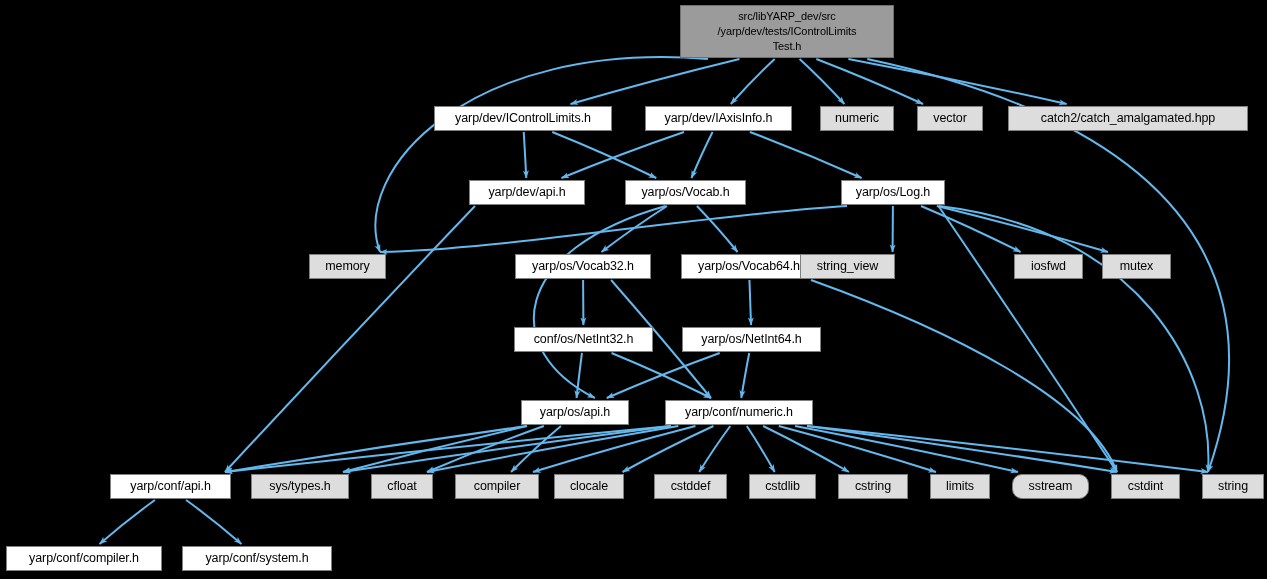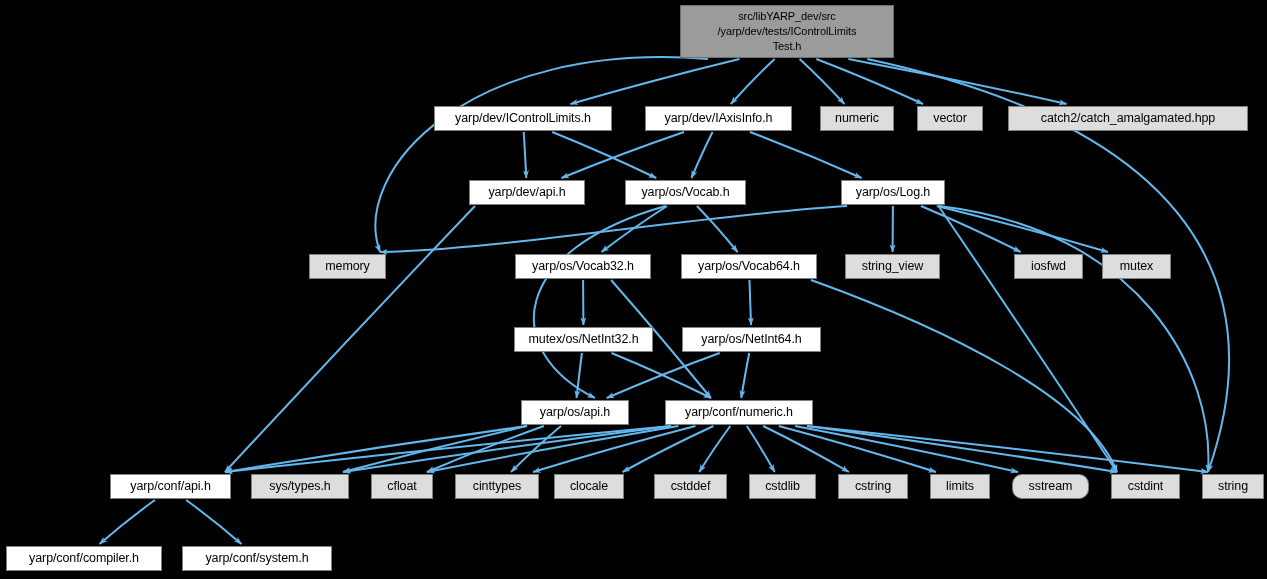--- a/index.html
+++ b/index.html
@@ -111,31 +111,31 @@
       <div class="node white" style="left: 645px; top: 106px; width: 147px; height: 25px;">yarp/dev/IAxisInfo.h</div>
       <div class="node gray" style="left: 820px; top: 106px; width: 74px; height: 25px;">numeric</div>
       <div class="node gray" style="left: 917px; top: 106px; width: 66px; height: 25px;">vector</div>
       <div class="node gray" style="left: 1008px; top: 106px; width: 240px; height: 25px;">catch2/catch_amalgamated.hpp</div>
       <div class="node white" style="left: 469px; top: 180px; width: 116px; height: 25px;">yarp/dev/api.h</div>
       <div class="node white" style="left: 625px; top: 180px; width: 121px; height: 25px;">yarp/os/Vocab.h</div>
       <div class="node white" style="left: 841px; top: 180px; width: 104px; height: 25px;">yarp/os/Log.h</div>
       <div class="node gray" style="left: 309px; top: 254px; width: 77px; height: 25px;">memory</div>
       <div class="node white" style="left: 515px; top: 254px; width: 136px; height: 25px;">yarp/os/Vocab32.h</div>
       <div class="node white" style="left: 681px; top: 254px; width: 136px; height: 25px;">yarp/os/Vocab64.h</div>
-      <div class="node gray" style="left: 845px; top: 254px; width: 95px; height: 25px;">string_view</div>
+      <div class="node gray" style="left: 800px; top: 254px; width: 95px; height: 25px;">string_view</div>
       <div class="node gray" style="left: 1014px; top: 254px; width: 69px; height: 25px;">iosfwd</div>
       <div class="node gray" style="left: 1102px; top: 254px; width: 69px; height: 25px;">mutex</div>
-      <div class="node white" style="left: 514px; top: 327px; width: 139px; height: 25px;">mutex/os/NetInt32.h</div>
+      <div class="node white" style="left: 514px; top: 327px; width: 139px; height: 25px;">conf/os/NetInt32.h</div>
       <div class="node white" style="left: 682px; top: 327px; width: 139px; height: 25px;">yarp/os/NetInt64.h</div>
       <div class="node white" style="left: 521px; top: 400px; width: 108px; height: 25px;">yarp/os/api.h</div>
       <div class="node white" style="left: 665px; top: 400px; width: 148px; height: 25px;">yarp/conf/numeric.h</div>
       <div class="node white" style="left: 110px; top: 474px; width: 121px; height: 25px;">yarp/conf/api.h</div>
       <div class="node gray" style="left: 251px; top: 474px; width: 98px; height: 25px;">sys/types.h</div>
       <div class="node gray" style="left: 371px; top: 474px; width: 62px; height: 25px;">cfloat</div>
-      <div class="node gray" style="left: 455px; top: 474px; width: 84px; height: 25px;">cinttypes</div>
+      <div class="node gray" style="left: 455px; top: 474px; width: 84px; height: 25px;">compiler</div>
       <div class="node gray" style="left: 554px; top: 474px; width: 70px; height: 25px;">clocale</div>
       <div class="node gray" style="left: 654px; top: 474px; width: 73px; height: 25px;">cstddef</div>
       <div class="node gray" style="left: 749px; top: 474px; width: 67px; height: 25px;">cstdlib</div>
       <div class="node gray" style="left: 838px; top: 474px; width: 70px; height: 25px;">cstring</div>
       <div class="node gray" style="left: 930px; top: 474px; width: 60px; height: 25px;">limits</div>
       <div class="node gray" style="left: 1012px; top: 474px; width: 77px; height: 25px; border-radius: 10px;">sstream</div>
       <div class="node gray" style="left: 1111px; top: 474px; width: 69px; height: 25px;">cstdint</div>
       <div class="node gray" style="left: 1202px; top: 474px; width: 62px; height: 25px;">string</div>
       <div class="node white" style="left: 6px; top: 546px; width: 156px; height: 25px;">yarp/conf/compiler.h</div>
       <div class="node white" style="left: 182px; top: 546px; width: 150px; height: 25px;">yarp/conf/system.h</div>

